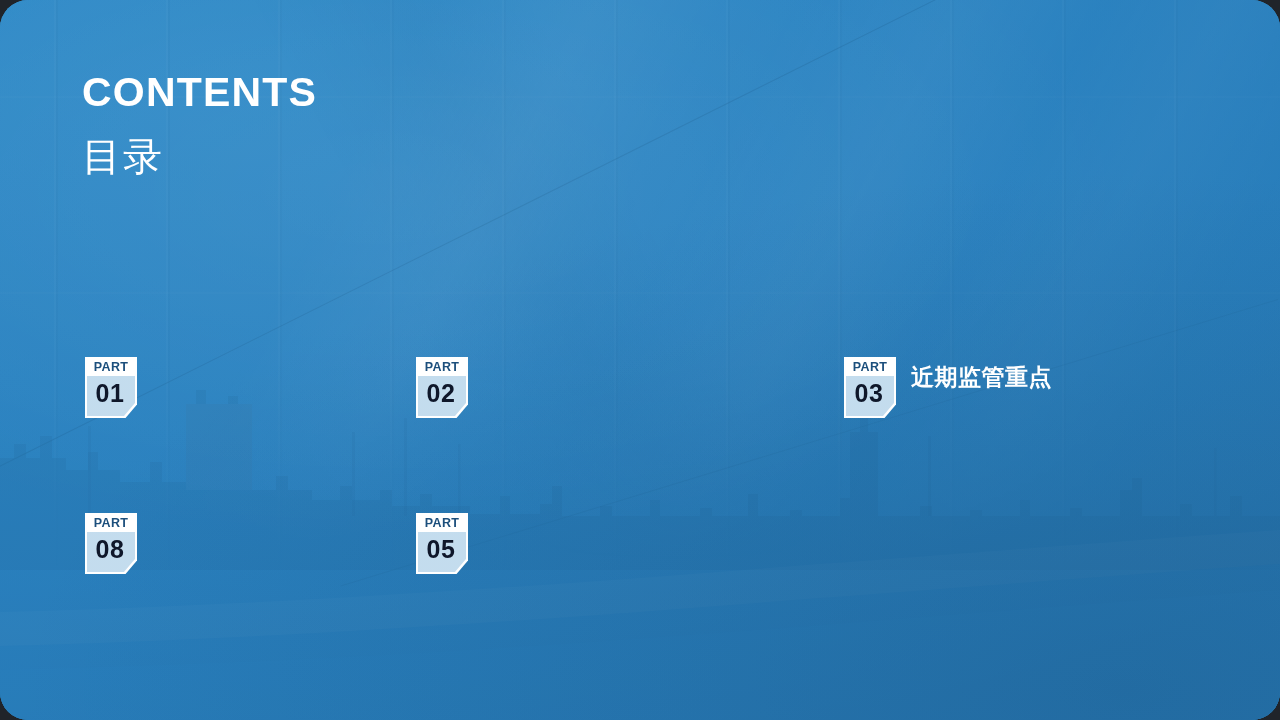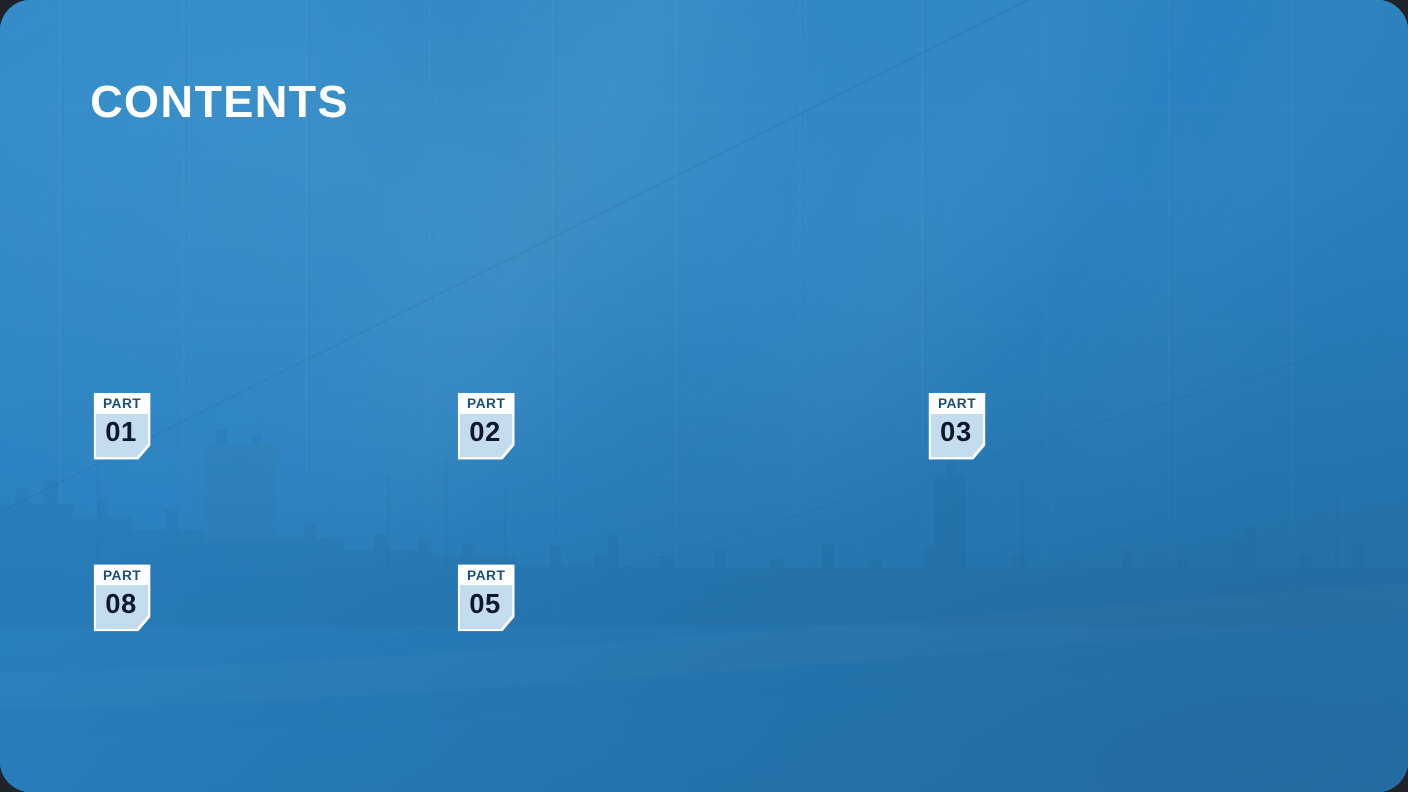--- a/index.html
+++ b/index.html
@@ -293,20 +293,21 @@
     </svg>
   </div>
 
   <div class="bg-layer bg-tint"></div>
   <div class="bg-layer bg-vignette"></div>
 
   <div class="content">
 
     <div class="title-block">
       <div class="title-en">CONTENTS</div>
+      <div class="title-cn">目录</div>
     </div>
 
     <div id="entries-host">
   <div class="entry" style="left: 85px; top: 357px;">
     <div class="badge">
       <div class="badge-shape"></div>
       <div class="badge-inner"></div>
       <div class="badge-part">PART</div>
       <div class="badge-num">01</div>
     </div>
@@ -321,20 +322,21 @@
     </div>
   </div>
 
   <div class="entry" style="left: 844px; top: 357px;">
     <div class="badge">
       <div class="badge-shape"></div>
       <div class="badge-inner"></div>
       <div class="badge-part">PART</div>
       <div class="badge-num">03</div>
     </div>
+    <div class="entry-label">近期监管重点</div>
   </div>
 
   <div class="entry" style="left: 85px; top: 513px;">
     <div class="badge">
       <div class="badge-shape"></div>
       <div class="badge-inner"></div>
       <div class="badge-part">PART</div>
       <div class="badge-num">08</div>
     </div>
 

